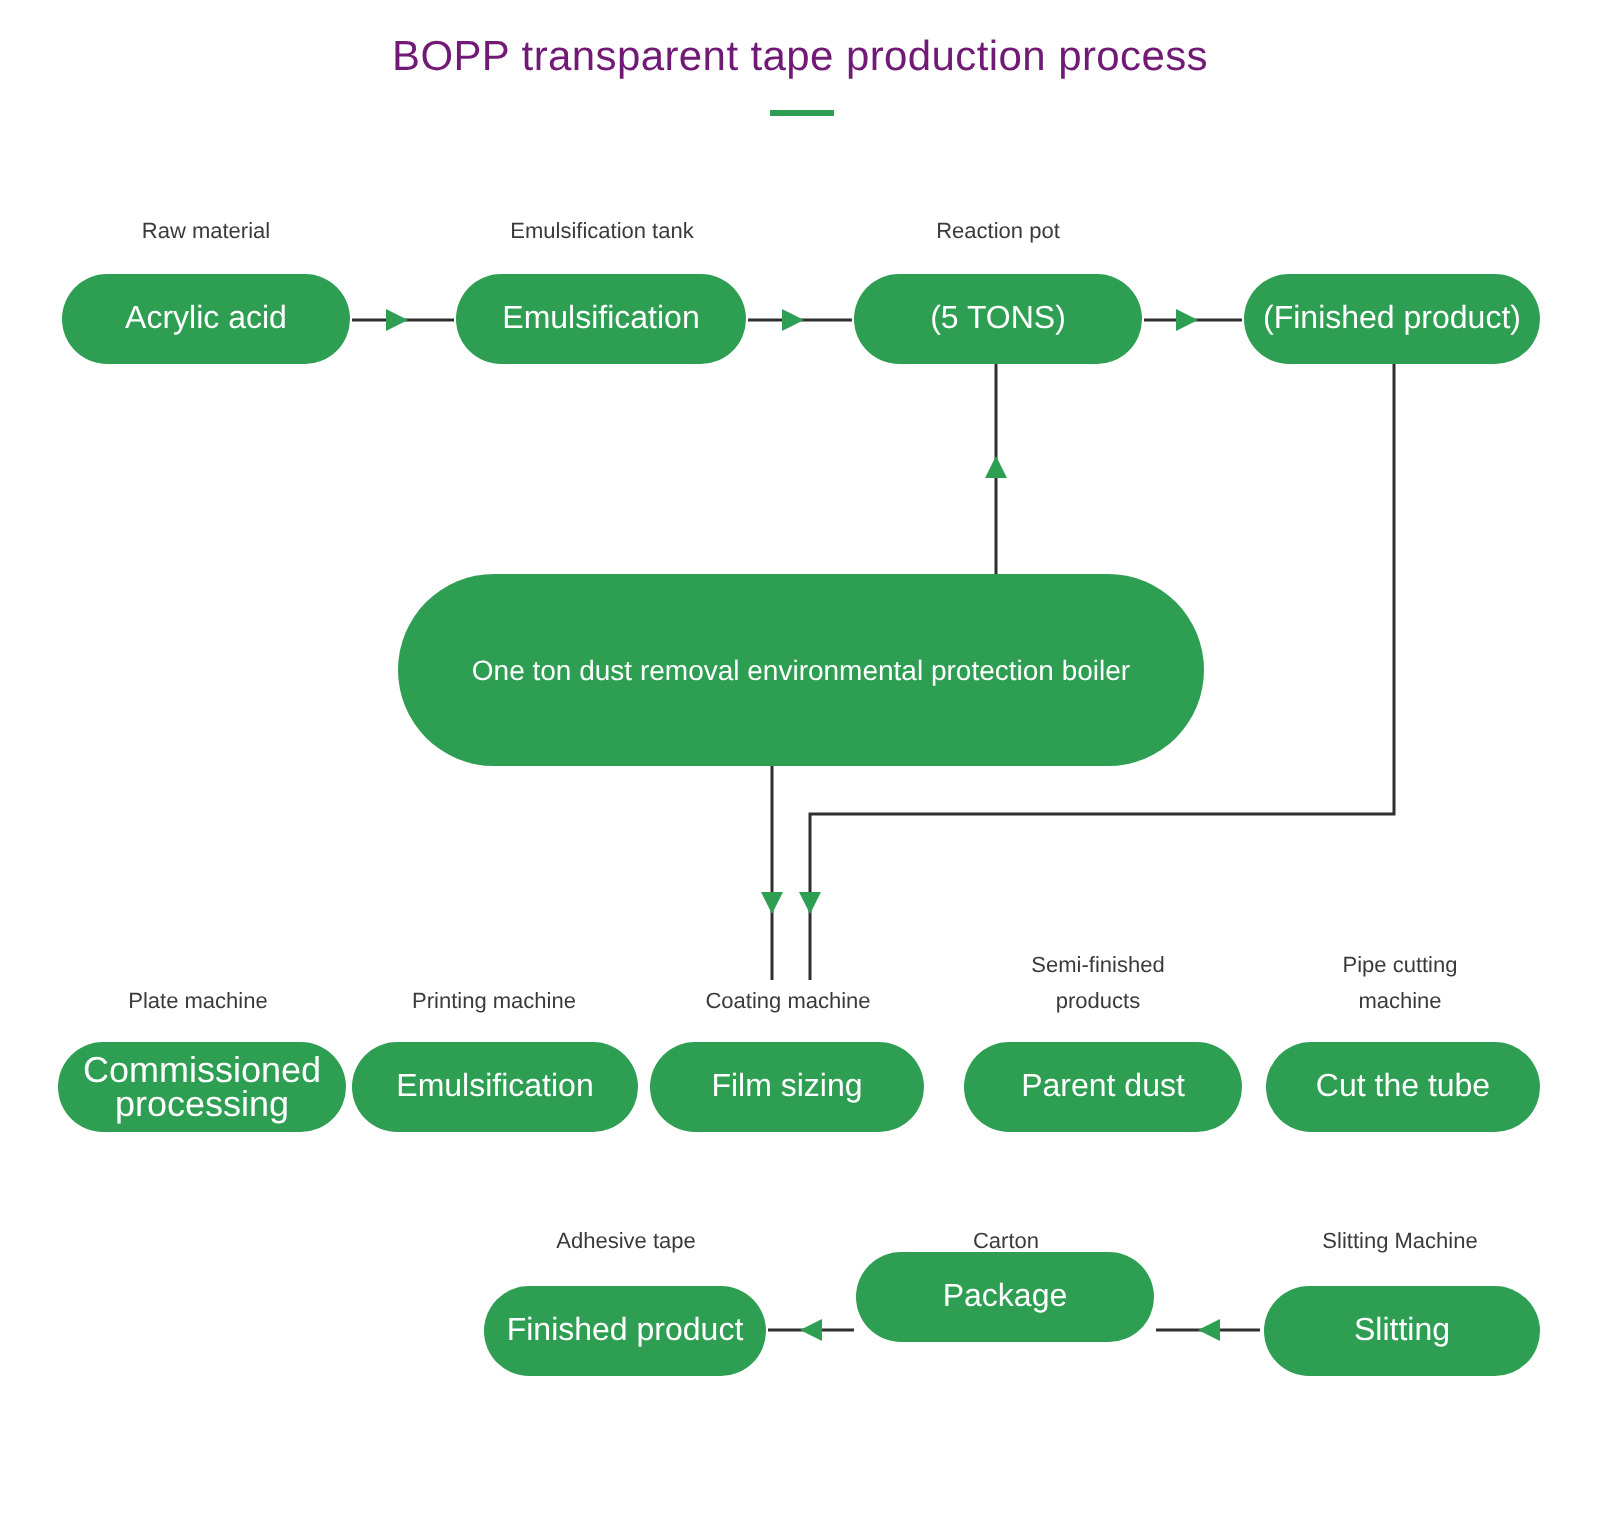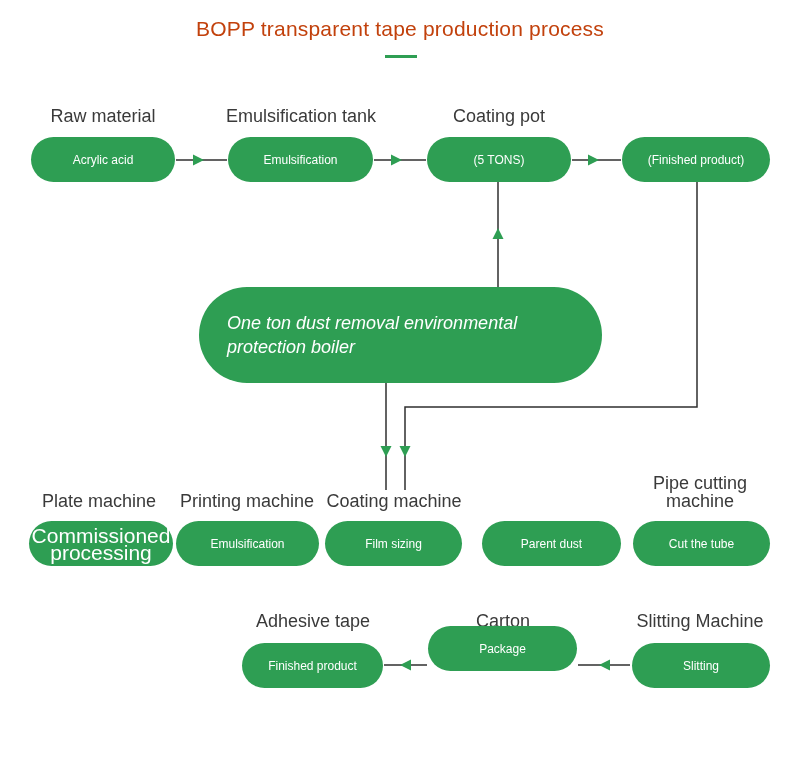--- a/index.html
+++ b/index.html
@@ -7,51 +7,51 @@
     width: 800px; height: 768px;
     background: #ffffff;
     font-family: "Liberation Sans", sans-serif;
     position: relative;
     overflow: hidden;
   }
   .stage { position: absolute; left: 0; top: 0; width: 800px; height: 768px; }
   .title {
     position: absolute; top: 17px; left: 0; width: 800px;
     text-align: center;
-    font-size: 21px; color: #c2410c; letter-spacing: 0.2px;
+    font-size: 21px; color: #701a75; letter-spacing: 0.2px;
   }
   .title-underline {
     position: absolute; left: 385px; top: 55px;
     width: 32px; height: 3px;
     background: var(--green, #2e9e53);
   }
   svg.connectors { position: absolute; left: 0; top: 0; width: 800px; height: 768px; }
   .node-label {
     position: absolute; width: 180px;
     text-align: center;
-    font-size: 18px; line-height: 18px; color: #3a3a3a;
+    font-size: 11px; line-height: 18px; color: #3a3a3a;
     white-space: pre-line;
   }
   .pill {
     position: absolute; height: 45px;
     background: var(--green, #2e9e53);
     border-radius: 23px;
-    color: #ffffff; font-size: 12px; line-height: 18px;
+    color: #ffffff; font-size: 16px; line-height: 18px;
     display: flex; align-items: center; justify-content: center;
     text-align: center; white-space: pre-line;
   }
-  .pill.small-text { font-size: 21px; line-height: 17px; }
+  .pill.small-text { font-size: 18px; line-height: 17px; }
   .boiler {
     position: absolute; left: 199px; top: 287px;
     width: 403px; height: 96px;
     background: var(--green, #2e9e53);
     border-radius: 48px;
-    color: #ffffff; font-size: 18px; line-height: 24px;
+    color: #ffffff; font-size: 14px; line-height: 24px;
     display: flex; align-items: center; justify-content: center;
-    text-align: left; padding: 0 28px; box-sizing: border-box; font-style: italic;
+    text-align: right; padding: 0 28px; box-sizing: border-box;
   }
 </style>
 </head>
 <body>
 
 <div class="stage">
 
   <svg class="connectors" viewBox="0 0 800 768" xmlns="http://www.w3.org/2000/svg">
     <g stroke="#2f2f2f" stroke-width="1.5" fill="none">
       <path d="M176 160 H227"></path>
@@ -73,32 +73,34 @@
       <polygon points="411,659.5 411,670.5 400,665" fill="#2e9e53"></polygon>
       <polygon points="610,659.5 610,670.5 599,665" fill="#2e9e53"></polygon>
     </g>
   </svg>
 
   <div class="title">BOPP transparent tape production process</div>
   <div class="title-underline"></div>
 
   <div class="node-label" style="left:13px;top:107px">Raw material</div>
   <div class="node-label" style="left:211px;top:107px">Emulsification tank</div>
-  <div class="node-label" style="left:409px;top:107px">Coating pot</div>
+  <div class="node-label" style="left:409px;top:107px">Reaction pot</div>
 
   <div class="pill" style="left:31px;top:137px;width:144px">Acrylic acid</div>
   <div class="pill" style="left:228px;top:137px;width:145px">Emulsification</div>
   <div class="pill" style="left:427px;top:137px;width:144px">(5 TONS)</div>
   <div class="pill" style="left:622px;top:137px;width:148px">(Finished product)</div>
 
   <div class="boiler">One ton dust removal environmental protection boiler</div>
 
   <div class="node-label" style="left:9px;top:492px">Plate machine</div>
   <div class="node-label" style="left:157px;top:492px">Printing machine</div>
   <div class="node-label" style="left:304px;top:492px">Coating machine</div>
+  <div class="node-label" style="left:459px;top:474px">Semi-finished
+products</div>
   <div class="node-label" style="left:610px;top:474px">Pipe cutting
 machine</div>
 
   <div class="pill small-text" style="left:29px;top:521px;width:144px">Commissioned
 processing</div>
   <div class="pill" style="left:176px;top:521px;width:143px">Emulsification</div>
   <div class="pill" style="left:325px;top:521px;width:137px">Film sizing</div>
   <div class="pill" style="left:482px;top:521px;width:139px">Parent dust</div>
   <div class="pill" style="left:633px;top:521px;width:137px">Cut the tube</div>
 

